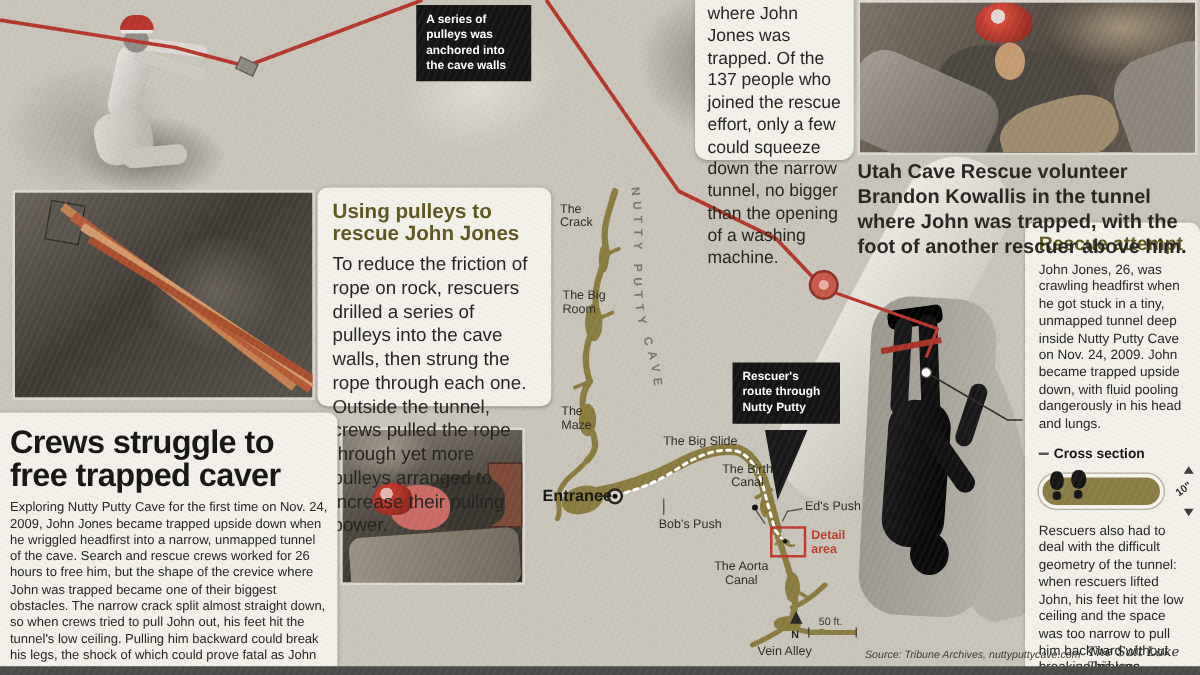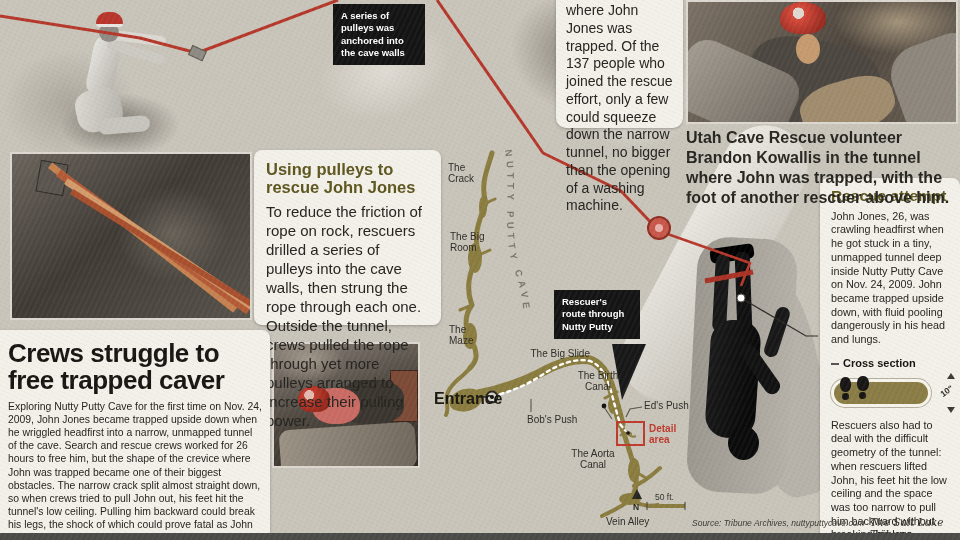--- a/index.html
+++ b/index.html
@@ -23,21 +23,21 @@
   h2.head{margin:0 0 5px 0;font-size:16.5px;line-height:1.08;color:#5e561f;}
 
   .callout{position:absolute;background:#141414;color:#fff;font-weight:bold;
            font-size:9.5px;line-height:1.3;padding:6px 8px;z-index:11;}
 
   .photo{position:absolute;z-index:1;border:2px solid #dcd8d0;overflow:hidden;}
   .photo-caption{position:absolute;z-index:10;font-weight:bold;font-size:16px;
                  line-height:1.25;color:#26251f;}
 
   .map-label{position:absolute;z-index:11;font-size:10px;line-height:1.12;color:#2d2c26;}
-  .map-label.bold{font-weight:bold;font-size:16px;color:#17160f;}
+  .map-label.bold{font-weight:bold;font-size:13px;color:#17160f;}
   .map-label.red{color:#bf3a2c;font-weight:bold;}
 
   svg.overlay{position:absolute;left:0;top:0;z-index:6;pointer-events:none;}
 
   
   .fig3d{position:absolute;left:60px;top:5px;width:170px;height:150px;z-index:1;}
   .fig3d div{position:absolute;}
 
   
   .crev{position:absolute;left:610px;top:128px;width:230px;height:395px;z-index:1;}
@@ -208,21 +208,21 @@
 
     <g>
       <polyline points="741,298 806,336 818,336" stroke="#2c2b27" stroke-width="1.2" fill="none"></polyline>
       <circle cx="741" cy="298" r="4" fill="#fff" stroke="#55534c" stroke-width="1"></circle>
     </g>
   </svg>
 
   <div class="callout" style="left:333px;top:4px;width:92px;">
     <span>A series of pulleys was anchored into the cave walls</span>
   </div>
-  <div class="callout" style="left:554px;top:290px;width:86px;">
+  <div class="callout" style="left:586px;top:290px;width:86px;">
     <span>Rescuer's route through Nutty Putty</span>
   </div>
 
   <div class="panel" style="left:556px;top:-6px;width:127px;height:134px;border-radius:0 0 10px 10px;padding:8px 9px 8px 10px;">
     <p style="font-size:14px;">where John Jones was trapped. Of the 137 people who joined the rescue effort, only a few could squeeze down the narrow tunnel, no bigger than the opening of a washing machine.</p>
   </div>
 
   <div class="panel" style="left:254px;top:150px;width:187px;height:175px;padding:11px 12px;">
     <h2 class="head">Using pulleys to rescue John Jones</h2>
     <p>To reduce the friction of rope on rock, rescuers drilled a series of pulleys into the cave walls, then strung the rope through each one. Outside the tunnel, crews pulled the rope through yet more pulleys arranged to increase their pulling power.</p>

